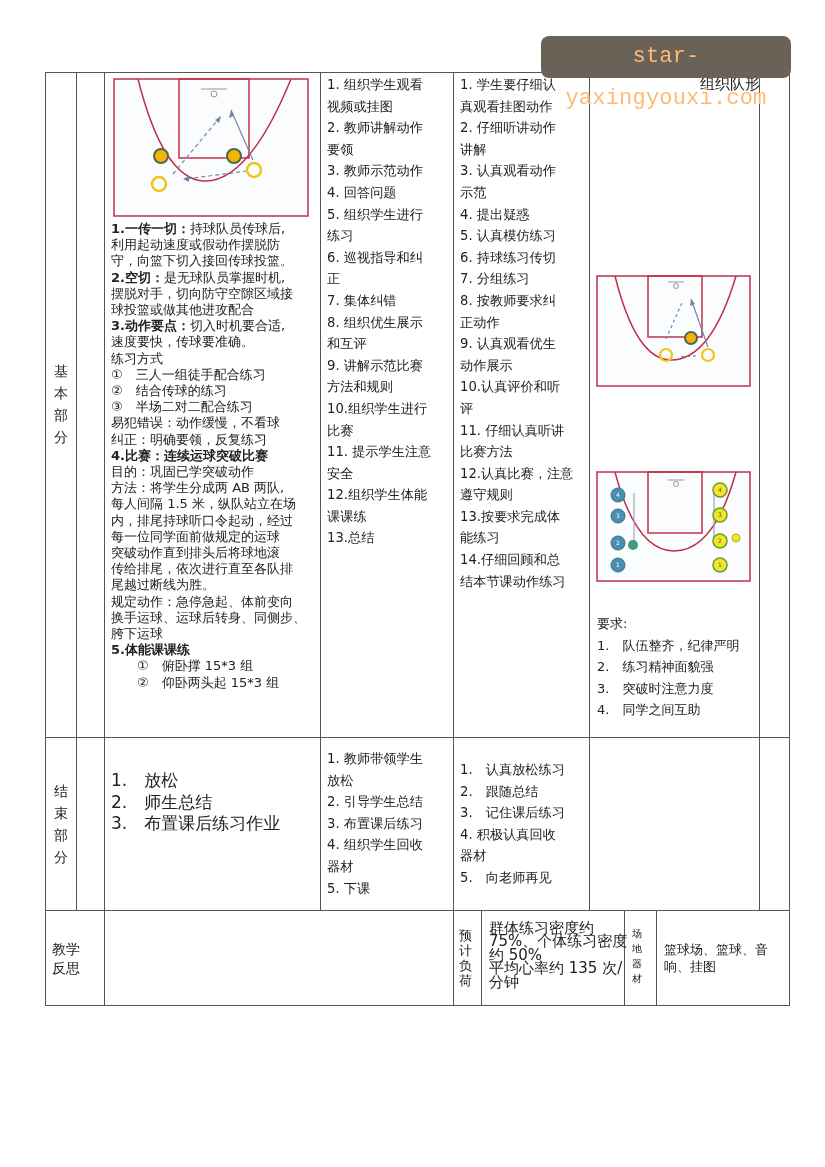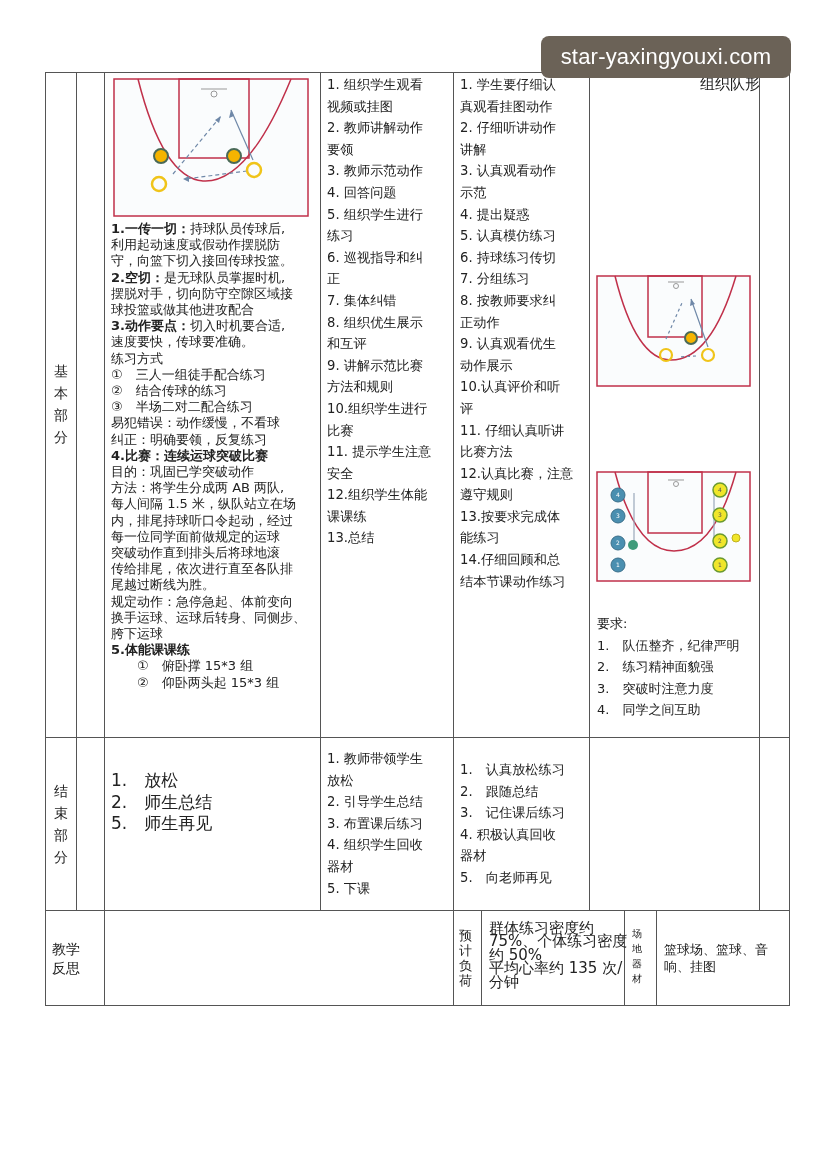--- a/index.html
+++ b/index.html
@@ -4,22 +4,22 @@
 <style>
   html, body { margin:0; padding:0; background:#ffffff; }
   body { width:825px; height:1167px; position:relative; overflow:hidden;
          font-family:"DejaVu Sans", sans-serif; color:#222; }
   .ln { position:absolute; background:#555; }
   .cell { position:absolute; box-sizing:border-box; font-size:13.2px; line-height:21.6px; }
   .vert { position:absolute; font-size:14px; line-height:22px; text-align:center; width:20px; }
   .b { font-weight:bold; }
   .line { white-space:nowrap; }
   .watermark { position:absolute; left:541px; top:36px; width:250px; height:42px;
-    background:#6b6257; border-radius:8px; color:#ffffff; font-size:22px; line-height:42px;
-    text-align:center; font-family:Liberation Sans, sans-serif; letter-spacing:0.2px; }
+    background:#6b6257; border-radius:8px; color:#fdba74; font-size:22px; line-height:42px;
+    text-align:center; font-family:Liberation Mono, monospace; letter-spacing:0.2px; }
   svg { position:absolute; }
 </style>
 </head>
 <body>
 
 <div class="ln" style="left:45px;top:72px;width:745px;height:1px;"></div>
 <div class="ln" style="left:45px;top:737px;width:745px;height:1px;"></div>
 <div class="ln" style="left:45px;top:910px;width:745px;height:1px;"></div>
 <div class="ln" style="left:45px;top:1005px;width:745px;height:1px;"></div>
 <div class="ln" style="left:45px;top:72px;width:1px;height:934px;"></div>
@@ -213,21 +213,21 @@
       <div class="line">2.　练习精神面貌强</div>
       <div class="line">3.　突破时注意力度</div>
       <div class="line">4.　同学之间互助</div>
     </div>
 </div>
 
 <div class="cell" style="left:111px;top:770px;width:205px;font-size:17px;line-height:21.5px;">
   <div id="ending-content">
       <div class="line">1.　放松</div>
       <div class="line">2.　师生总结</div>
-      <div class="line">5.　师生再见</div>
+      <div class="line">3.　布置课后练习作业</div>
     </div>
 </div>
 <div class="cell" style="left:327px;top:748px;width:124px;">
   <div id="ending-teacher">
       <div class="line">1. 教师带领学生</div>
       <div class="line">放松</div>
       <div class="line">2. 引导学生总结</div>
       <div class="line">3. 布置课后练习</div>
       <div class="line">4. 组织学生回收</div>
       <div class="line">器材</div>

